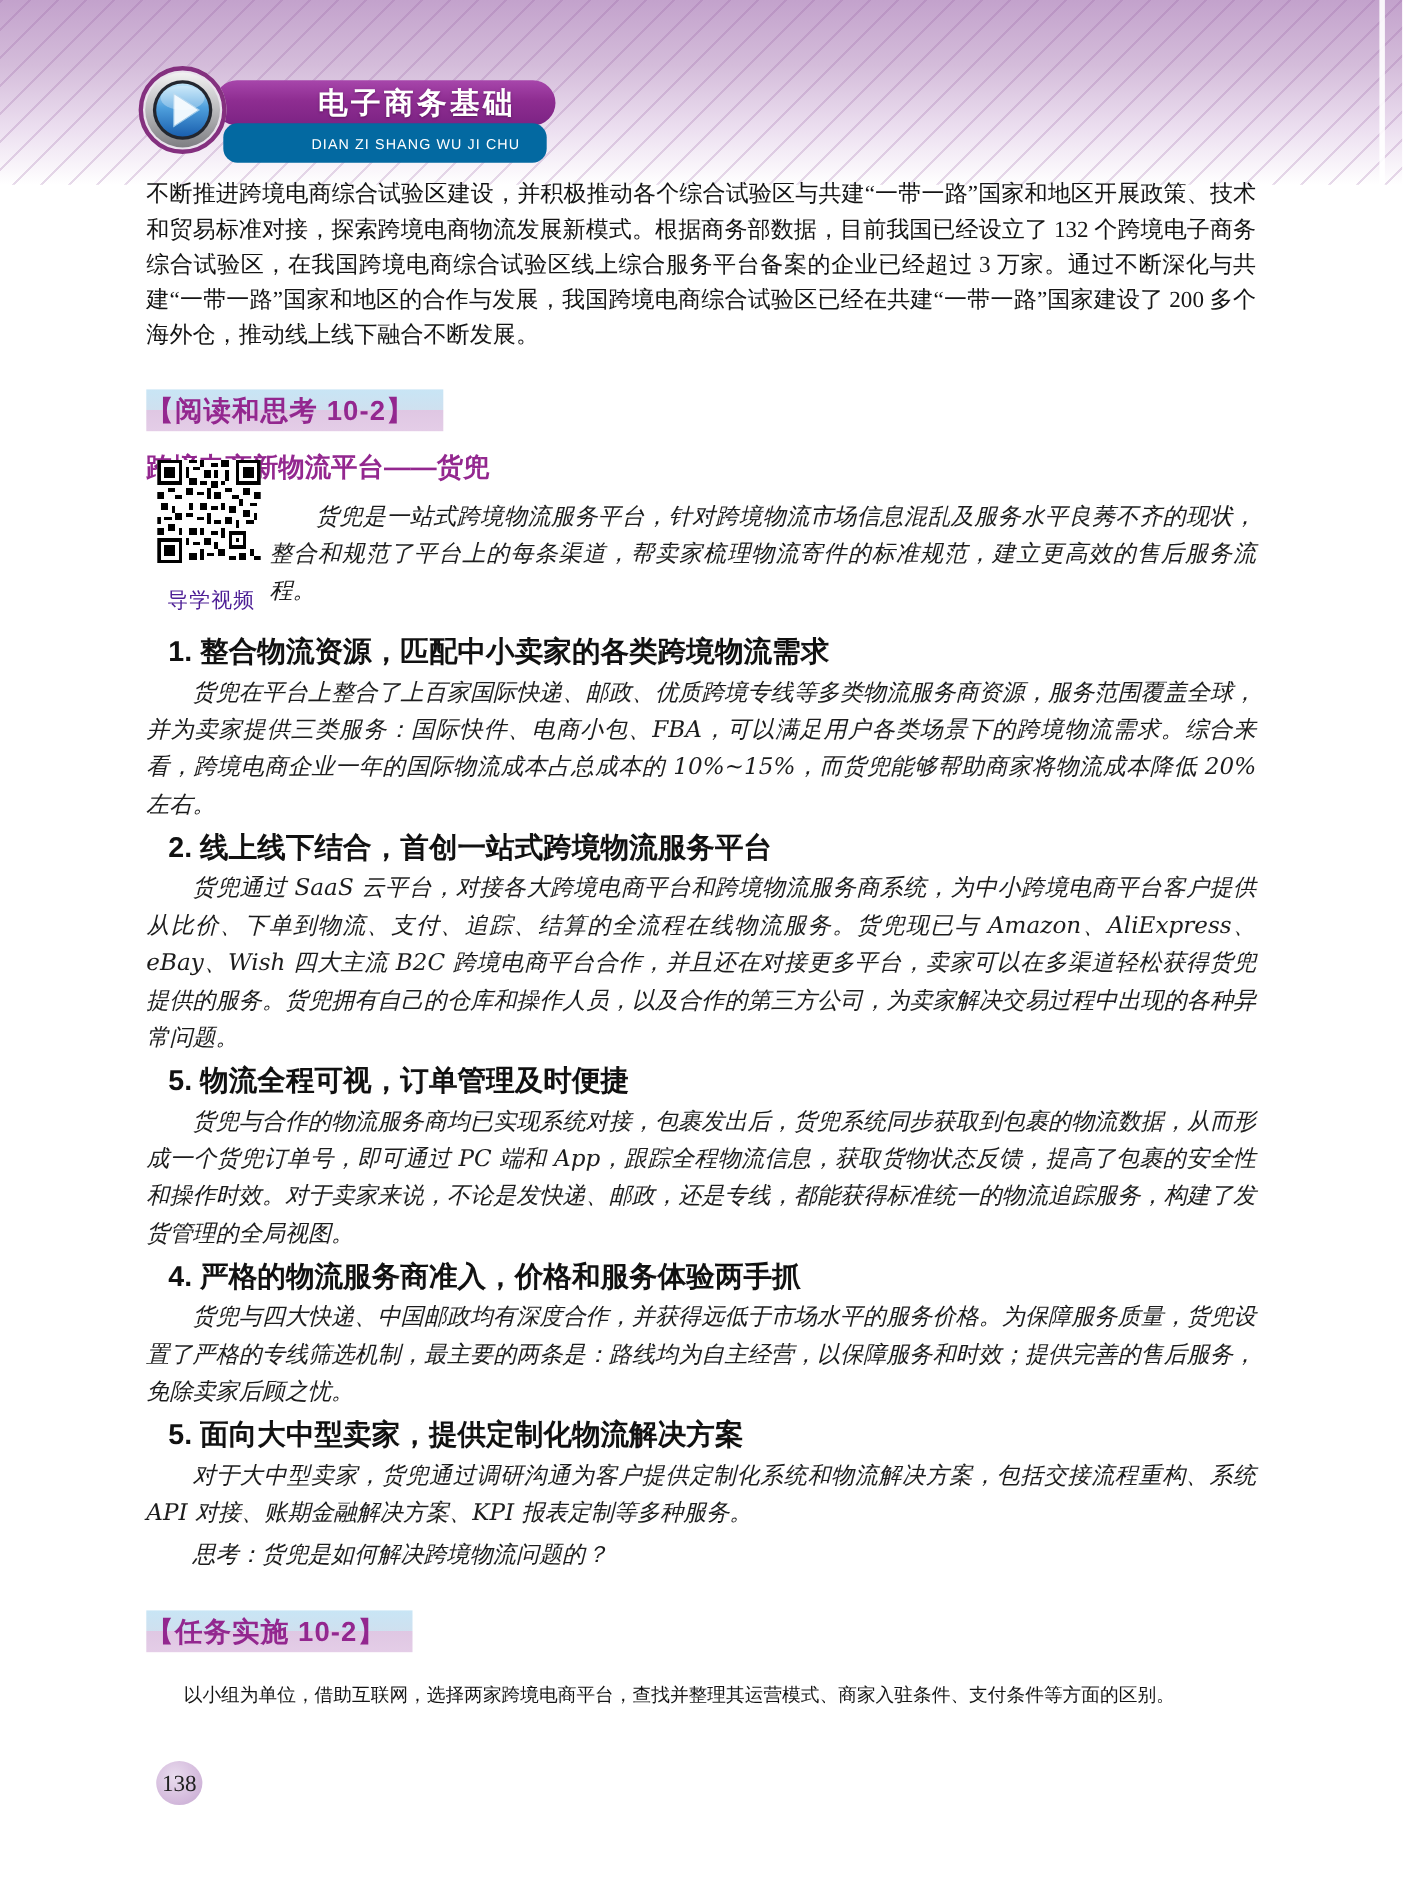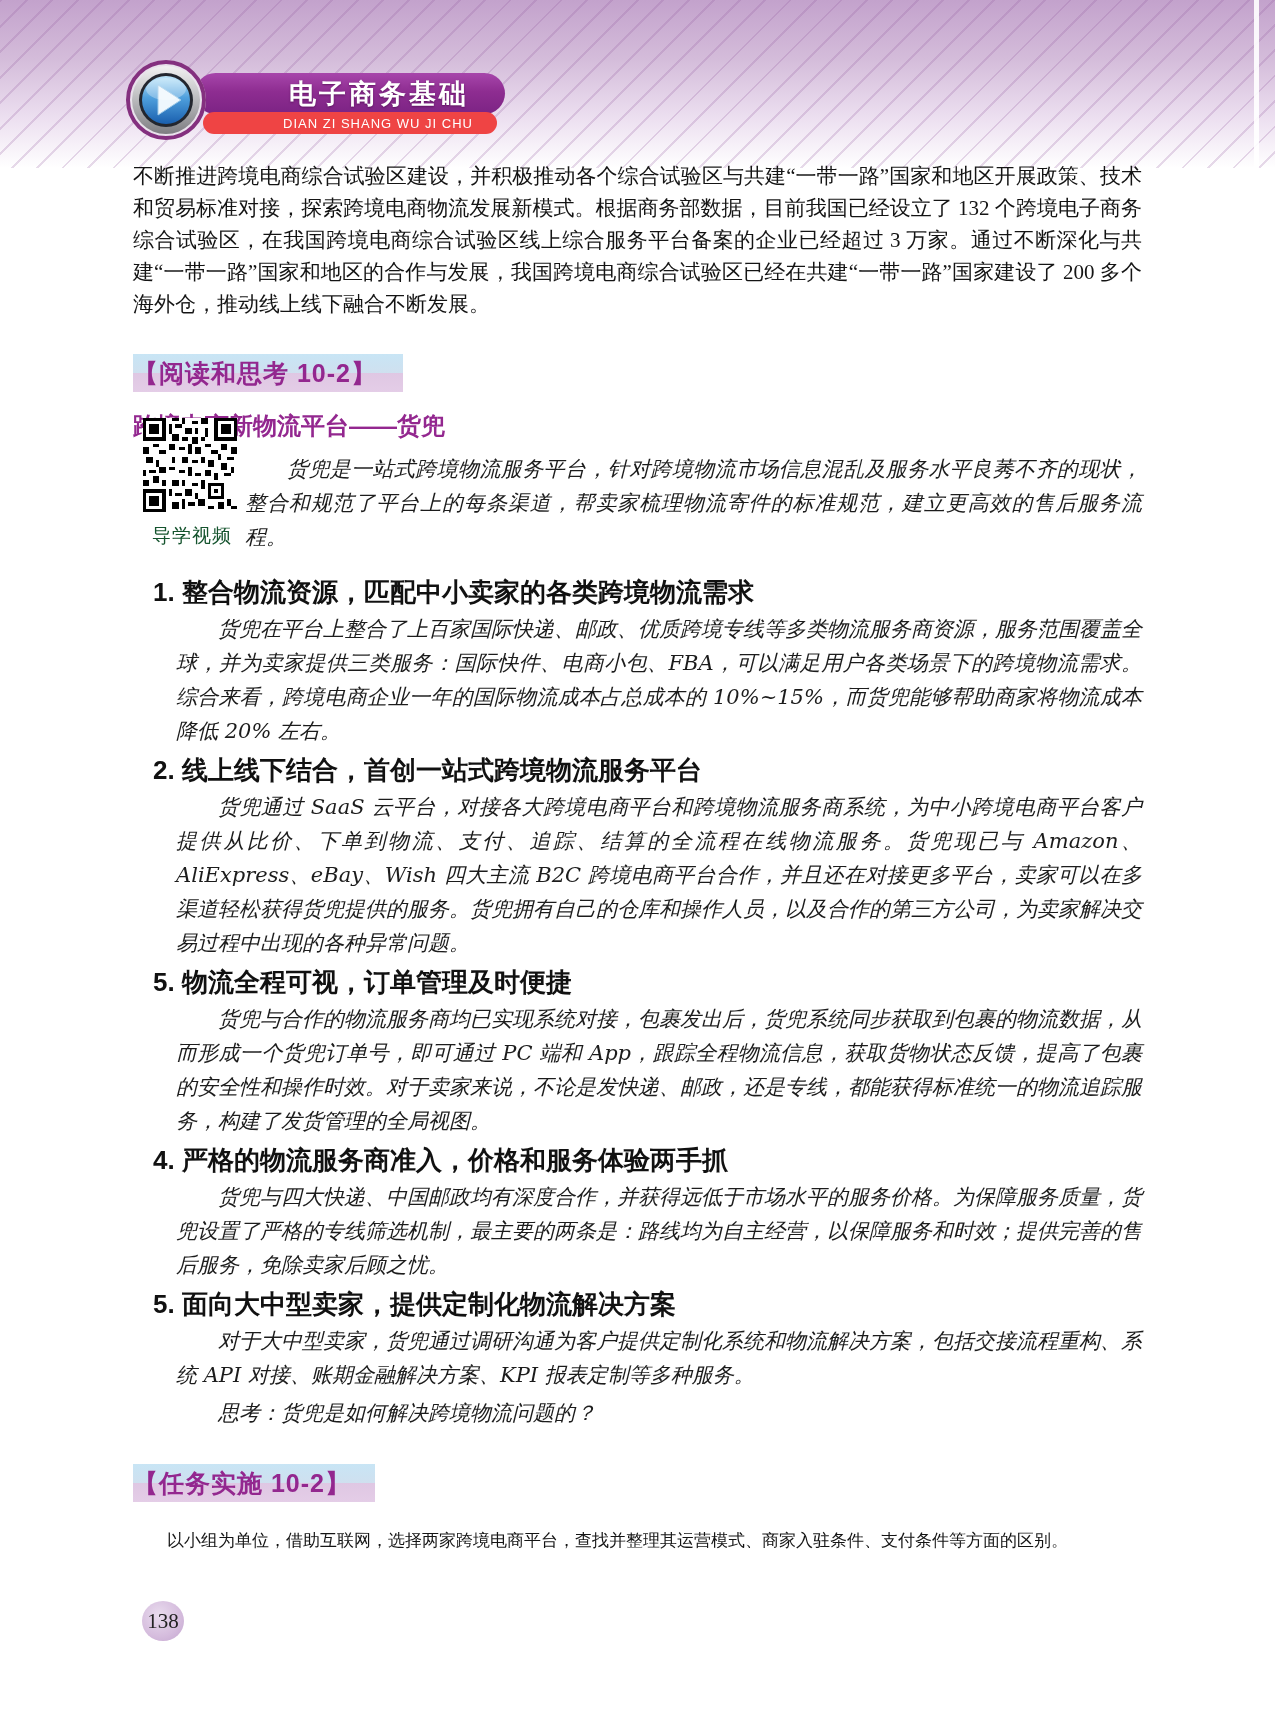--- a/index.html
+++ b/index.html
@@ -31,59 +31,59 @@
     background:linear-gradient(180deg,#a746ab 0%, #8e2d91 45%, #7c2384 100%);
     display:flex; align-items:center; justify-content:center;
     padding-left:58px;
   }
   .logo-pill span {
     color:#ffffff; font-family:"Liberation Sans", sans-serif;
     font-weight:bold; font-size:27px; letter-spacing:3px;
     text-shadow:0 1px 2px rgba(60,0,60,0.55);
   }
   .logo-subpill {
-    position:absolute; left:78px; top:55px; width:294px; height:22px;
-    border-radius:13px; background:#ef4444;
+    position:absolute; left:78px; top:55px; width:294px; height:36px;
+    border-radius:13px; background:#0369a1;
     display:flex; align-items:center; justify-content:center; padding-left:56px;text-align:right;
   }
   .logo-subpill span {
     color:#ffffff; font-family:"Liberation Sans", sans-serif;
     font-size:13px; letter-spacing:1px;
   }
   .play-btn { position:absolute; left:0px; top:2px; width:82px; height:82px; }
   
   .content { position:absolute; left:133px; top:160px; width:1009px; }
   .p-song {
     font-size:21px; line-height:32px; text-align:justify; color:#141414;
   }
   .indent { text-indent:2em; }
   .kai {
     font-family:"DejaVu Serif", serif; font-style:italic;
-    font-size:21px; line-height:34px; text-align:justify; color:#1c1c1c;margin-left:43px;
+    font-size:21px; line-height:34px; text-align:justify; color:#1c1c1c;
   }
   .banner {
     margin-top:34px; width:270px; height:38px;
     background:linear-gradient(180deg,#c8e5f5 0%, #cfe0ef 50%, #dfc7e3 50%, #e4cde7 100%);
     display:flex; align-items:center; padding-left:0;
   }
   .banner span {
     font-family:"Liberation Sans", sans-serif; font-weight:bold;
     font-size:25px; color:#93278f; letter-spacing:1px;
   }
   .reading-block { position:relative; margin-top:14px; }
   .reading-title {
     text-align:left; font-family:"Liberation Sans", sans-serif;
     font-weight:bold; font-size:24px; color:#93278f;
     height:40px; line-height:40px;
   }
   .qr-box { position:absolute; left:10px; top:12px; width:98px; text-align:center; }
   .qr-box svg { width:94px; height:94px; display:block; }
   .qr-caption {
-    margin-top:11px; font-family:"Liberation Sans", sans-serif;
-    font-size:19px; color:#14532d; letter-spacing:1px; font-style:normal;
+    margin-top:21px; font-family:"Liberation Sans", sans-serif;
+    font-size:19px; color:#4c1d95; letter-spacing:1px; font-style:normal;
   }
   .reading-intro { margin-left:112px; margin-top:6px; min-height:118px; }
   .item-heading {
     font-family:"Liberation Sans", sans-serif; font-weight:bold;
     font-size:26px; color:#111; line-height:36px; margin-top:4px;
     padding-left:20px;
   }
   .item-body { margin-top:2px; }
   .think-line { margin-top:4px; }
   .task-body { margin-top:22px; font-size:17px; line-height:34px; }

